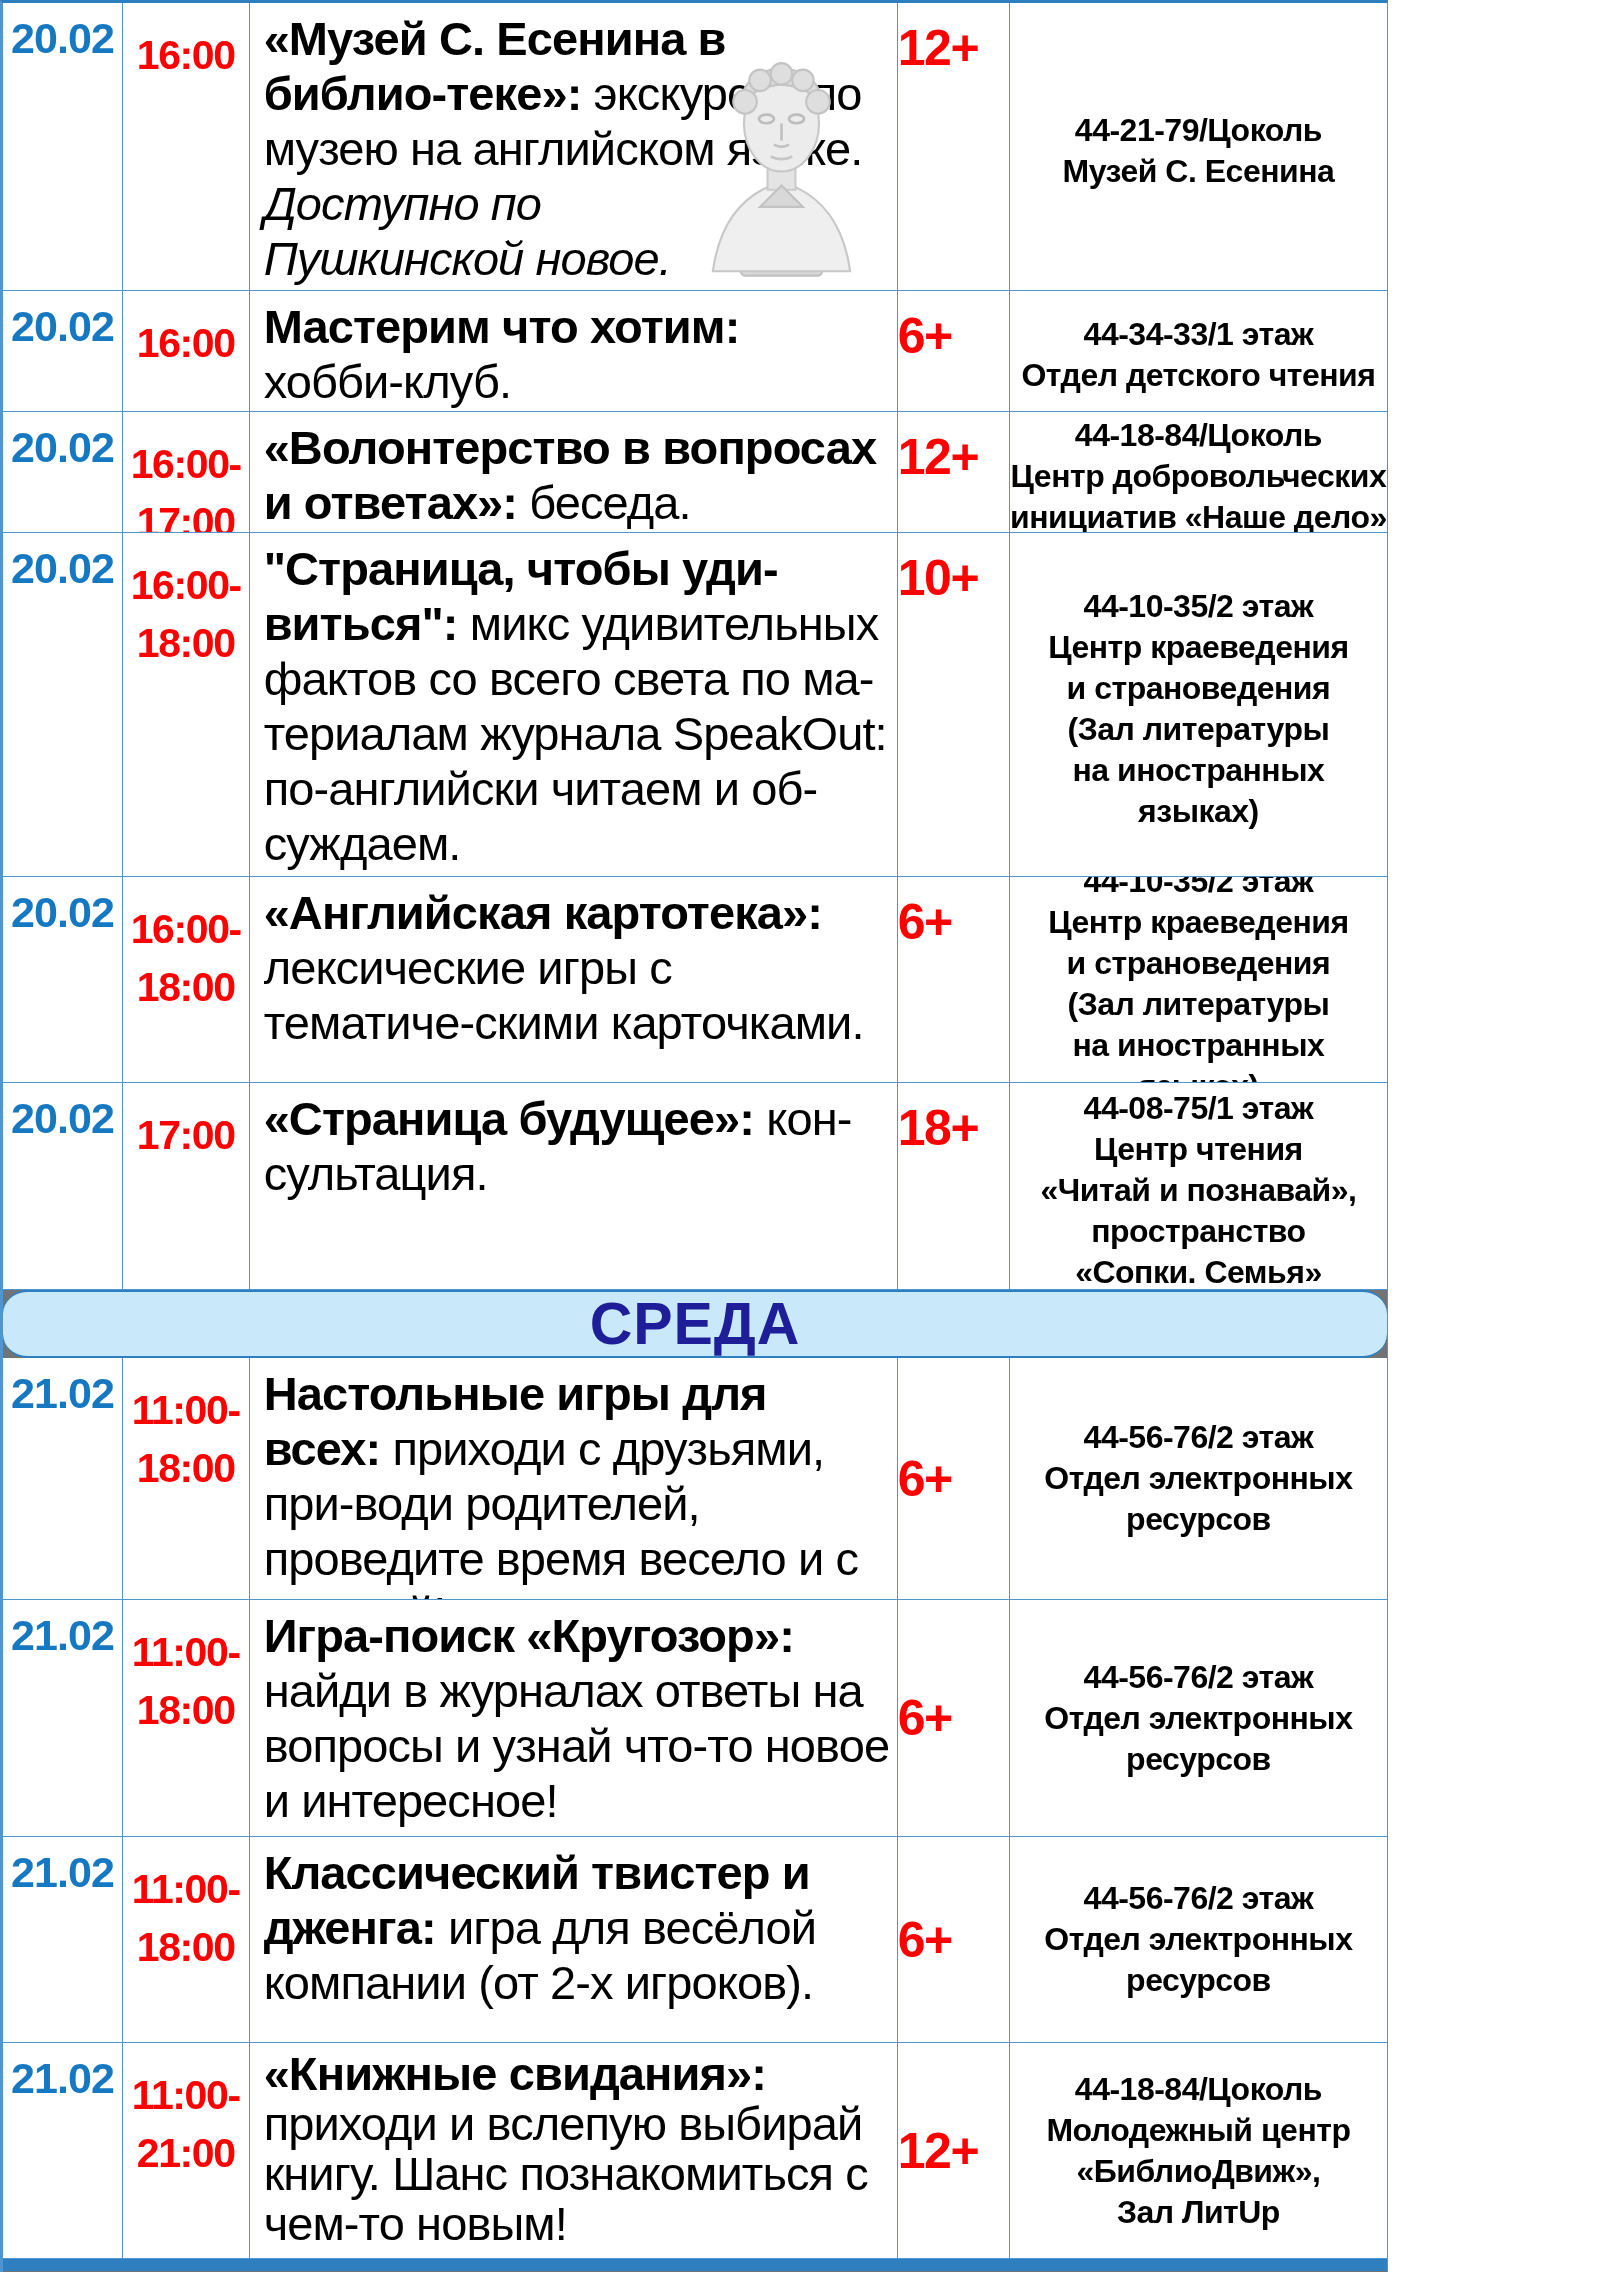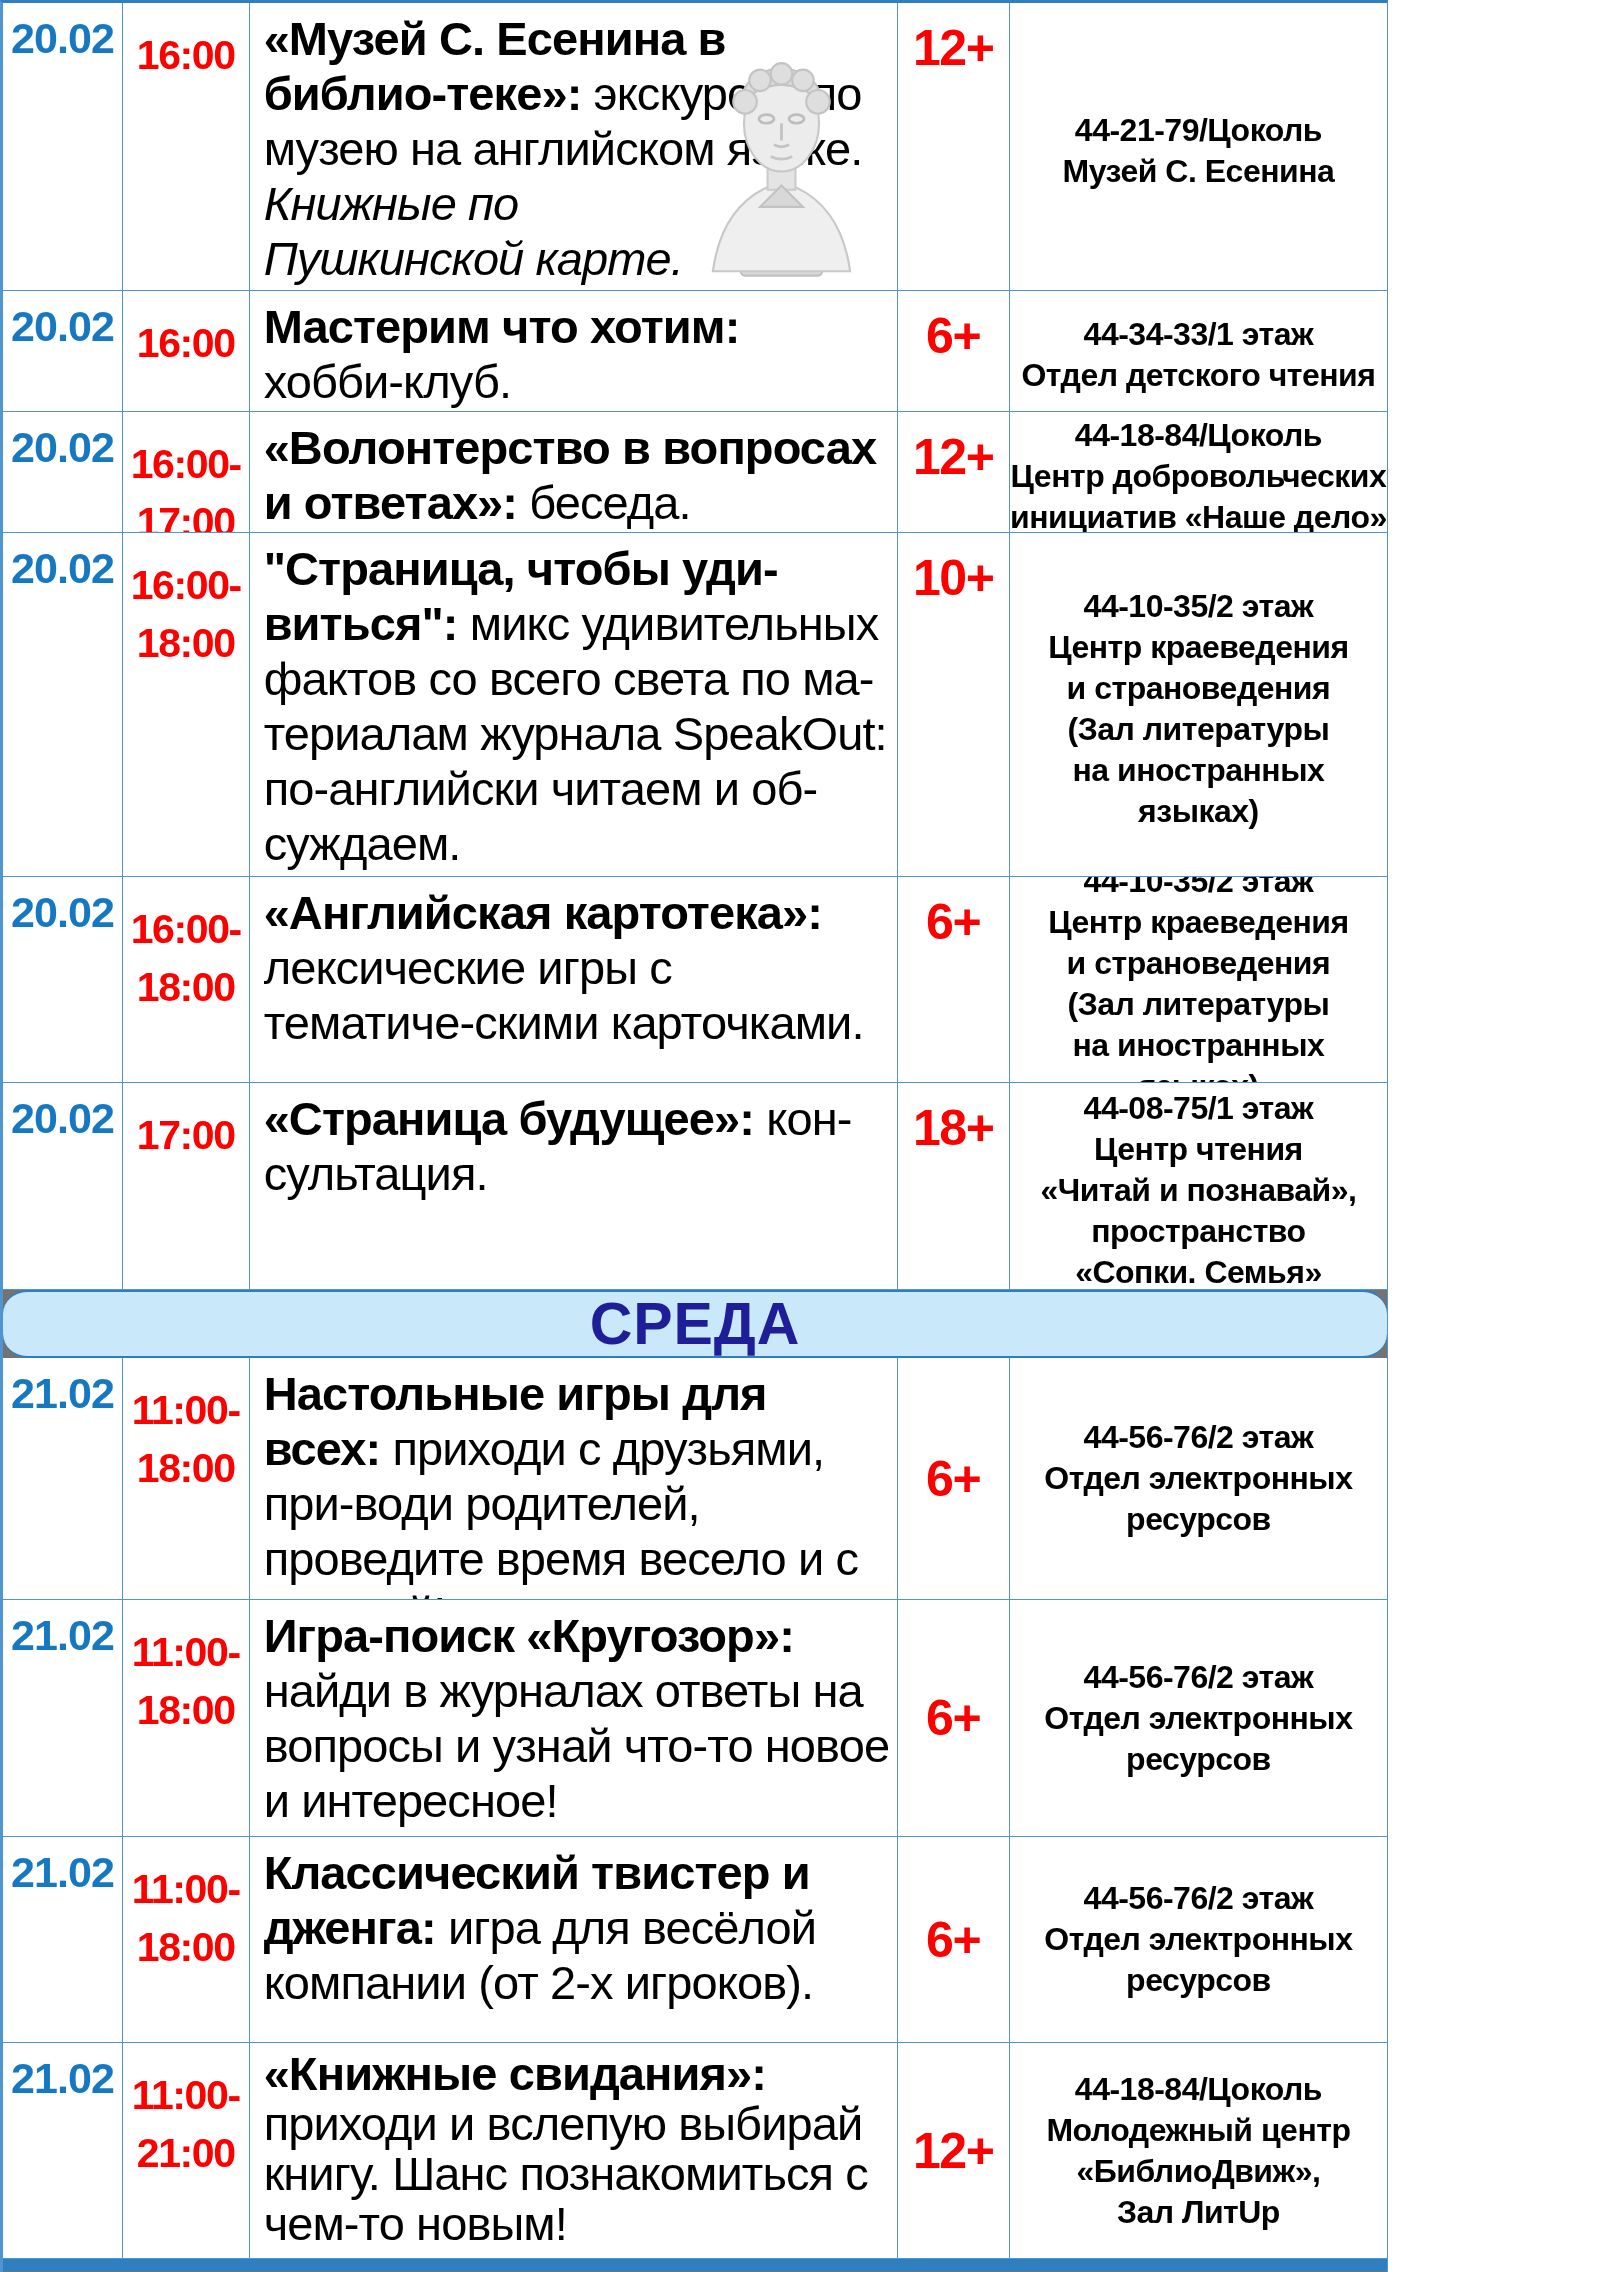--- a/index.html
+++ b/index.html
@@ -12,21 +12,21 @@
   .row{display:flex;border-bottom:1.9px solid #4e95d2;box-sizing:border-box;flex:0 0 auto;background:#fff;}
   .cell{box-sizing:border-box;border-right:1.9px solid #4e95d2;overflow:hidden;}
   .cell:last-child{border-right:none;}
   .c-date{width:140px;text-align:center;padding-top:11.2px;font-weight:bold;font-size:43px;color:#1778c2;letter-spacing:-0.9px;}
   .c-time{width:148px;text-align:center;padding-top:23px;font-weight:bold;font-size:41px;color:#ff0000;line-height:58px;letter-spacing:-1.4px;}
   .c-desc{width:754px;padding:7.5px 6.5px 0 14px;font-size:47px;line-height:55px;color:#000;position:relative;letter-spacing:-0.9px;}
   .c-desc p{margin:0;}
   .c-desc .b{font-weight:bold;}
   .c-desc .i{font-style:italic;}
   .c-desc .note{display:block;max-width:467px;}
-  .c-age{width:131px;text-align:center;font-weight:bold;font-size:50px;color:#ff0000;display:flex;flex-direction:column;align-items:center;letter-spacing:-1.4px;}
+  .c-age{width:131px;text-align:center;font-weight:bold;font-size:50px;color:#ff0000;display:flex;flex-direction:column;align-items:flex-start;letter-spacing:-1.4px;}
   .c-loc{width:441px;text-align:center;font-weight:bold;font-size:32px;line-height:41px;color:#000;display:flex;flex-direction:column;align-items:center;letter-spacing:-0.5px;justify-content:center;}
   .top .c-age{padding-top:16px;}
   .top .c-loc{padding-top:8.4px;}
   .center .c-age,.center .c-loc{justify-content:center;padding-top:0;}
   .r1{height:288px}.r2{height:121px}.r3{height:121px}.r4{height:344px}.r5{height:206px}
   .r6{height:207px}.r7{height:242px}.r8{height:237px}.r9{height:206px}.r10{height:216px}
   .r10 .c-desc{line-height:50px;padding-top:5.6px;}
   .header-row{
     flex:0 0 auto;height:68px;box-sizing:border-box;background:#c9e9fb;
     border-top:2.8px solid #2e7fbf;border-bottom:2.8px solid #2e7fbf;
@@ -41,21 +41,21 @@
 
 <div id="schedule">
   <div class="row r1 top">
     <div class="cell c-date">20.02</div>
     <div class="cell c-time">
         <div>16:00</div>
       </div>
     <div class="cell c-desc">
         <p><span class="b">«Музей С. Есенина в библио-теке»: </span><span>экскурсия по музею на английском языке.</span></p>
         <p>
-          <span class="i note">Книжные по Пушкинской карте.</span>
+          <span class="i note">Доступно по Пушкинской новое.</span>
         </p>
   <svg class="bust" viewBox="0 0 200 220" xmlns="http://www.w3.org/2000/svg">
     <rect x="62" y="198" width="76" height="16" rx="4" fill="#d9d9d9" stroke="#c0c0c0" stroke-width="2"></rect>
     <path d="M36,210 Q44,152 86,132 L114,132 Q156,152 164,210 Z" fill="#efefef" stroke="#c8c8c8" stroke-width="2"></path>
     <rect x="87" y="104" width="26" height="30" fill="#e4e4e4" stroke="#cccccc" stroke-width="2"></rect>
     <path d="M100,130 L80,150 L120,150 Z" fill="#d8d8d8" stroke="#c2c2c2" stroke-width="2"></path>
     <ellipse cx="100" cy="72" rx="35" ry="45" fill="#ececec" stroke="#c8c8c8" stroke-width="2"></ellipse>
     <path d="M63,62 Q58,26 100,20 Q142,26 137,62 Q132,38 100,36 Q68,38 63,62 Z" fill="#dedede" stroke="#c4c4c4" stroke-width="2"></path>
     <circle cx="66" cy="52" r="11" fill="#dedede" stroke="#c4c4c4" stroke-width="2"></circle>
     <circle cx="134" cy="52" r="11" fill="#dedede" stroke="#c4c4c4" stroke-width="2"></circle>

